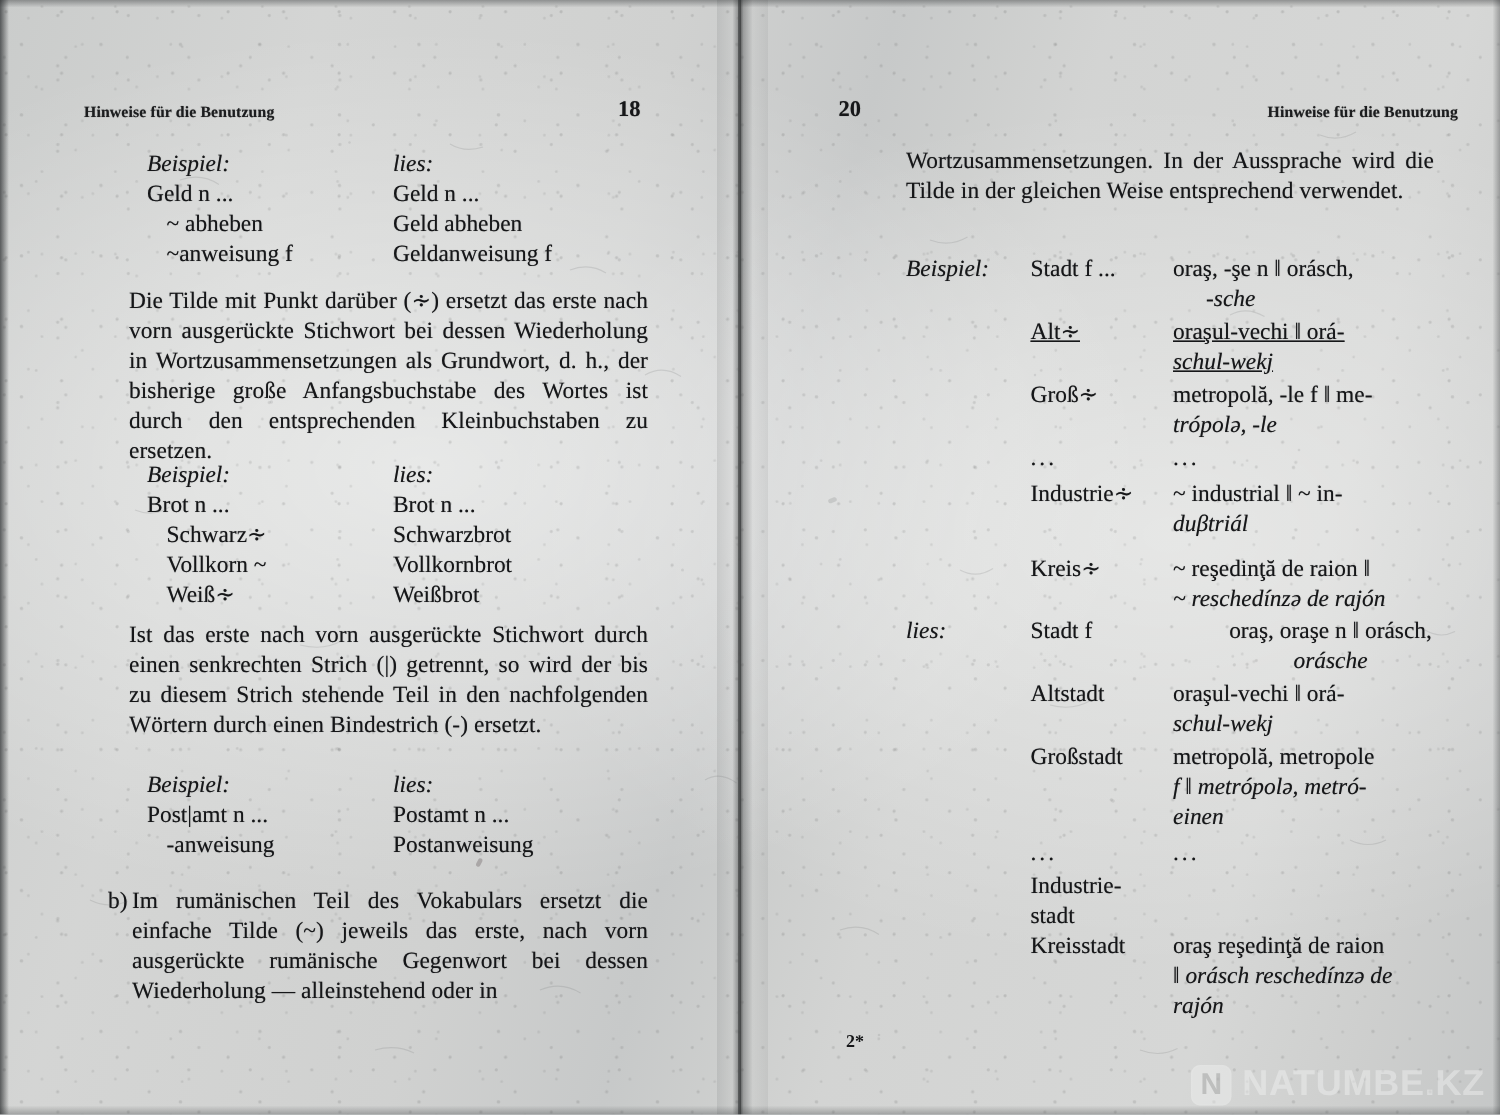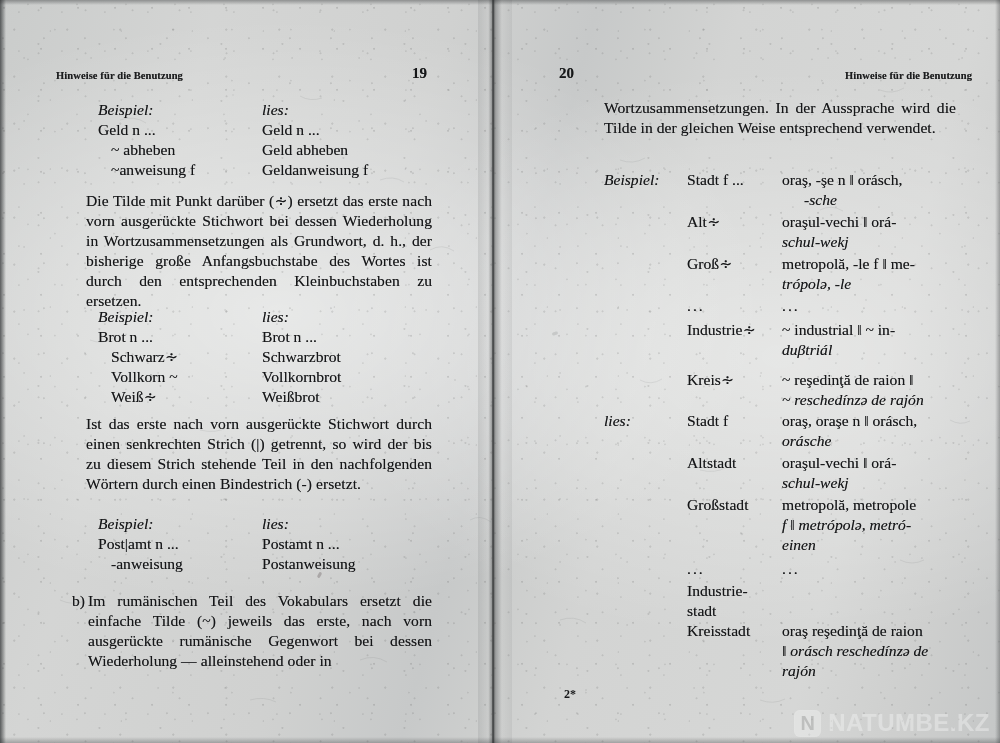--- a/index.html
+++ b/index.html
@@ -106,21 +106,21 @@
   .blotch{position:absolute;border-radius:50%;background:rgba(60,62,64,.28);}
 </style>
 </head>
 <body>
 
 <div class="scan">
 
   <div class="page page-left">
 
     <div class="runhead" style="left:56px;top:38px;">Hinweise für die Benutzung</div>
-    <div class="folio" style="left:412px;top:33px;">19</div>
+    <div class="folio" style="left:412px;top:33px;">18</div>
 
     <div class="col" style="left:98px;top:68px;">
       <div class="ex it">Beispiel:</div>
       <div class="ex"><span>Geld n ...</span></div>
       <div class="ex indent">~ abheben</div>
       <div class="ex indent">~anweisung f</div>
     </div>
     <div class="col" style="left:262px;top:68px;">
       <div class="ex it">lies:</div>
       <div class="ex">Geld n ...</div>
@@ -179,21 +179,21 @@
     </div>
 
     <div class="entry" style="left:175px;top:138px;">
       <div class="de" style="width:95px;">Stadt f ...</div>
       <div class="ro" style="width:200px;">
         <div>oraş,  -şe n ‖  orásch,</div>
         <div class="it" style="padding-left:22px;">-sche</div>
       </div>
     </div>
 
-    <div class="entry" style="left:175px;top:180px;">
+    <div class="entry" style="left:175px;top:180px;text-decoration:underline;">
       <div class="de" style="width:95px;">Alt∻</div>
       <div class="ro" style="width:200px;">
         <div>oraşul-vechi  ‖  orá-</div>
         <div class="it">schul-wekj</div>
       </div>
     </div>
 
     <div class="entry" style="left:175px;top:222px;">
       <div class="de" style="width:95px;">Groß∻</div>
       <div class="ro" style="width:200px;">
@@ -222,21 +222,21 @@
         <div class="it">~ reschedínzə de rajón</div>
       </div>
     </div>
 
     <div class="col" style="left:92px;top:379px;">
       <div class="lbl it">lies:</div>
     </div>
 
     <div class="entry" style="left:175px;top:379px;">
       <div class="de" style="width:95px;">Stadt f</div>
-      <div class="ro" style="width:210px;">
+      <div class="ro" style="width:210px;text-align:center;">
         <div>oraş, oraşe n ‖ orásch,</div>
         <div class="it">orásche</div>
       </div>
     </div>
 
     <div class="entry" style="left:175px;top:421px;">
       <div class="de" style="width:95px;">Altstadt</div>
       <div class="ro" style="width:210px;">
         <div>oraşul-vechi  ‖   orá-</div>
         <div class="it">schul-wekj</div>

